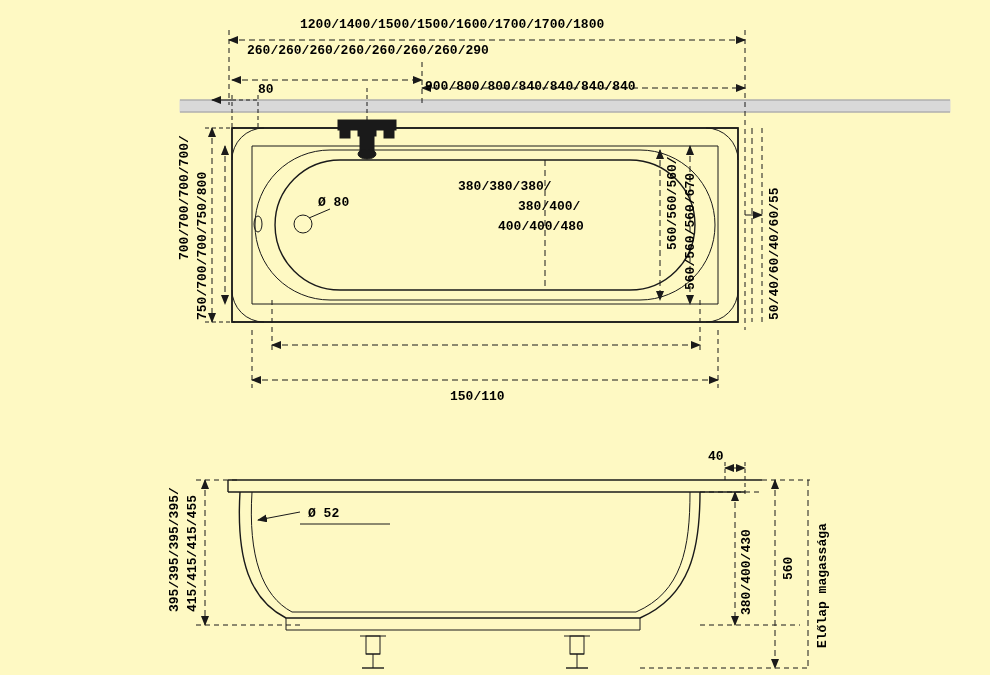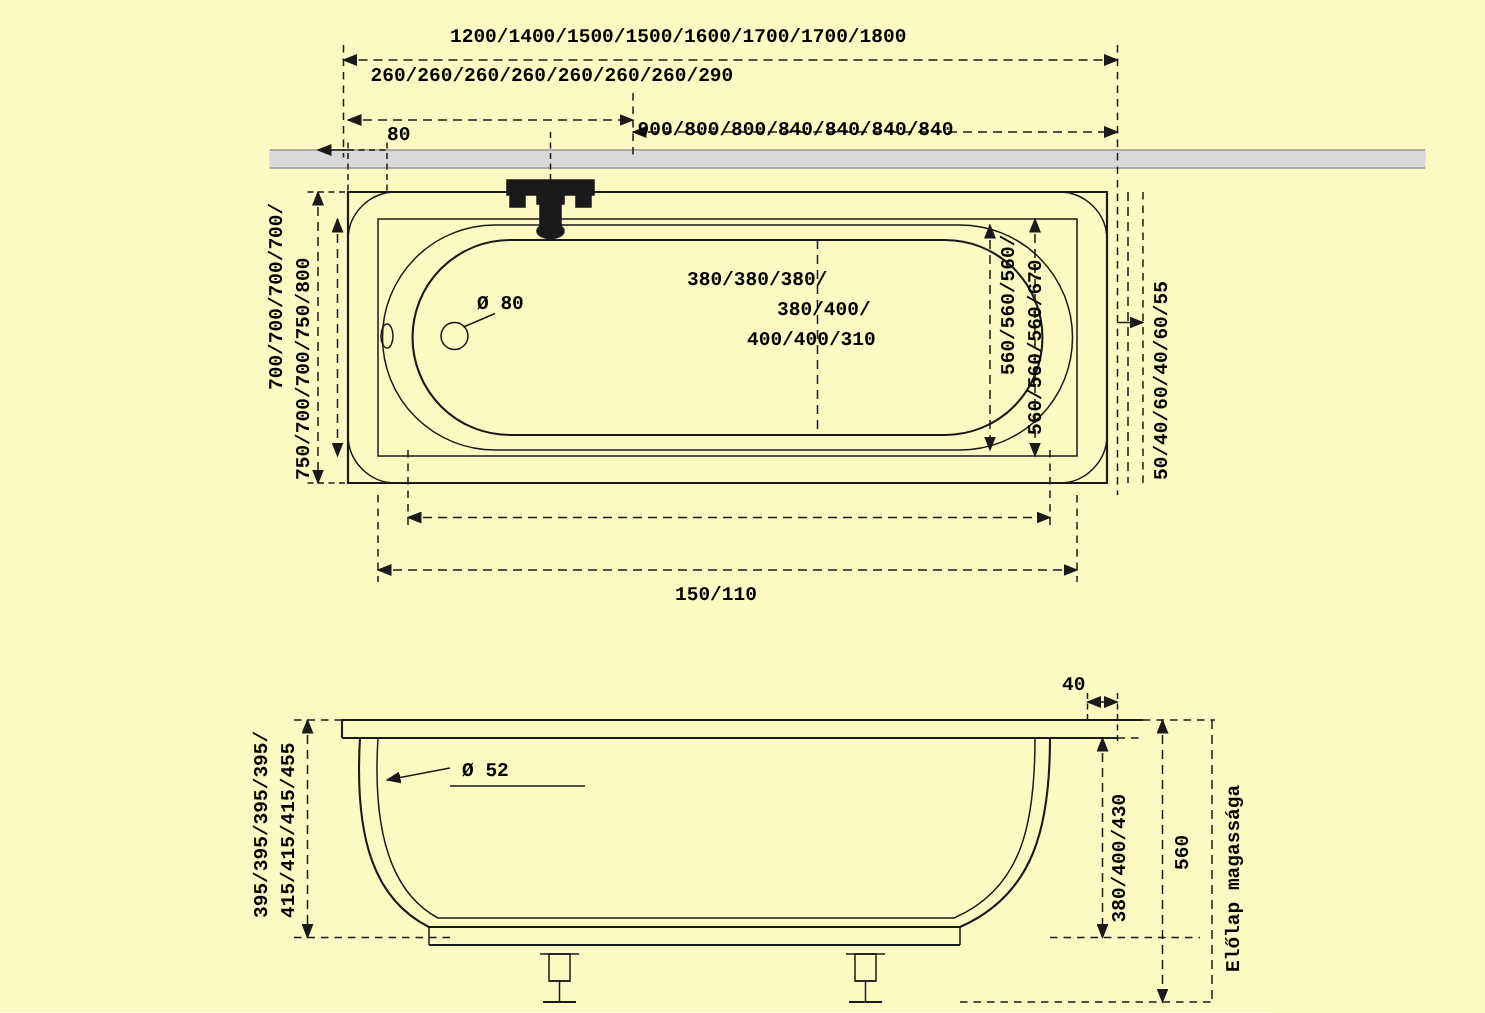--- a/index.html
+++ b/index.html
@@ -174,21 +174,21 @@
   <div class="lbl" style="left:232px; top:44px;margin-left:15px;">260/260/260/260/260/260/260/290</div>
 
   <div class="lbl" style="left:258px; top:83px;">80</div>
 
   <div class="lbl" style="left:425px; top:80px;">900/800/800/840/840/840/840</div>
 
   <div class="lbl" style="left:318px; top:196px;">Ø 80</div>
 
   <div class="lbl" style="left:458px; top:180px;">380/380/380/</div>
   <div class="lbl" style="left:478px; top:200px;margin-left:40px;">380/400/</div>
-  <div class="lbl" style="left:498px; top:220px;">400/400/310</div>
+  <div class="lbl" style="left:498px; top:220px;">400/400/480</div>
 
 
   <div class="lbl" style="left:450px; top:390px;">150/110</div>
 
   <div class="lbl vert" style="left:178px; top:260px;">700/700/700/700/</div>
   <div class="lbl vert" style="left:196px; top:320px;">750/700/700/750/800</div>
 
   <div class="lbl vert" style="left:666px; top:250px;">560/560/560/</div>
   <div class="lbl vert" style="left:684px; top:290px;">560/560/560/670</div>
 

